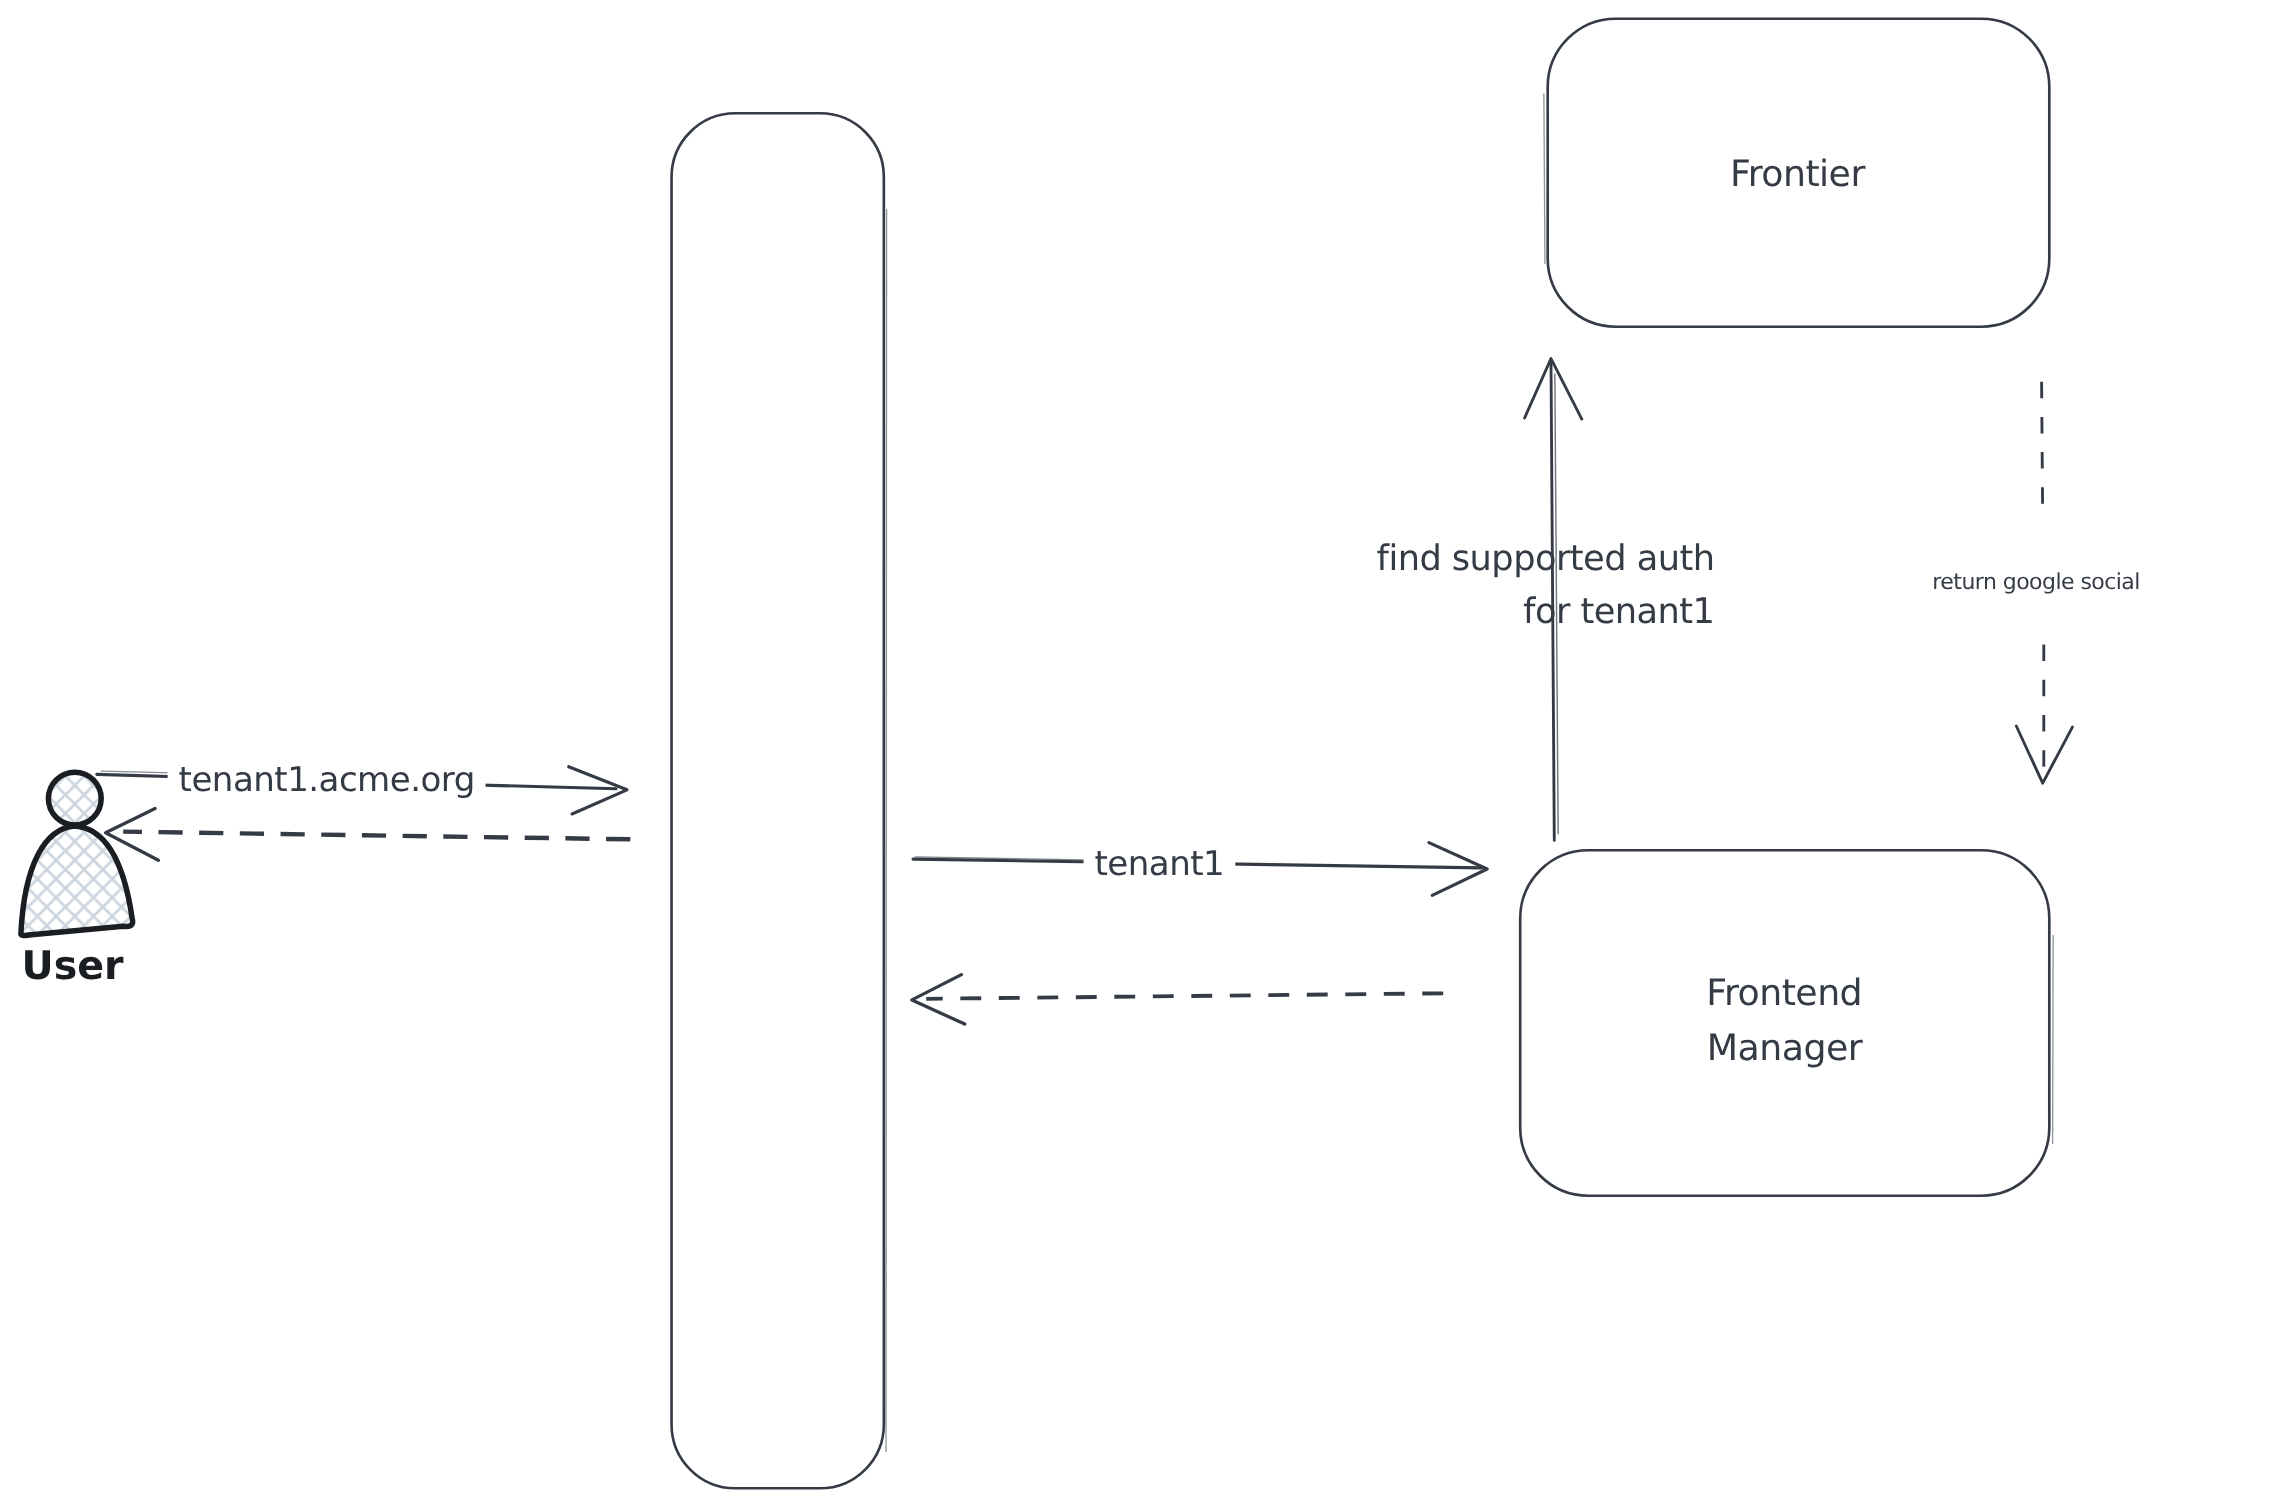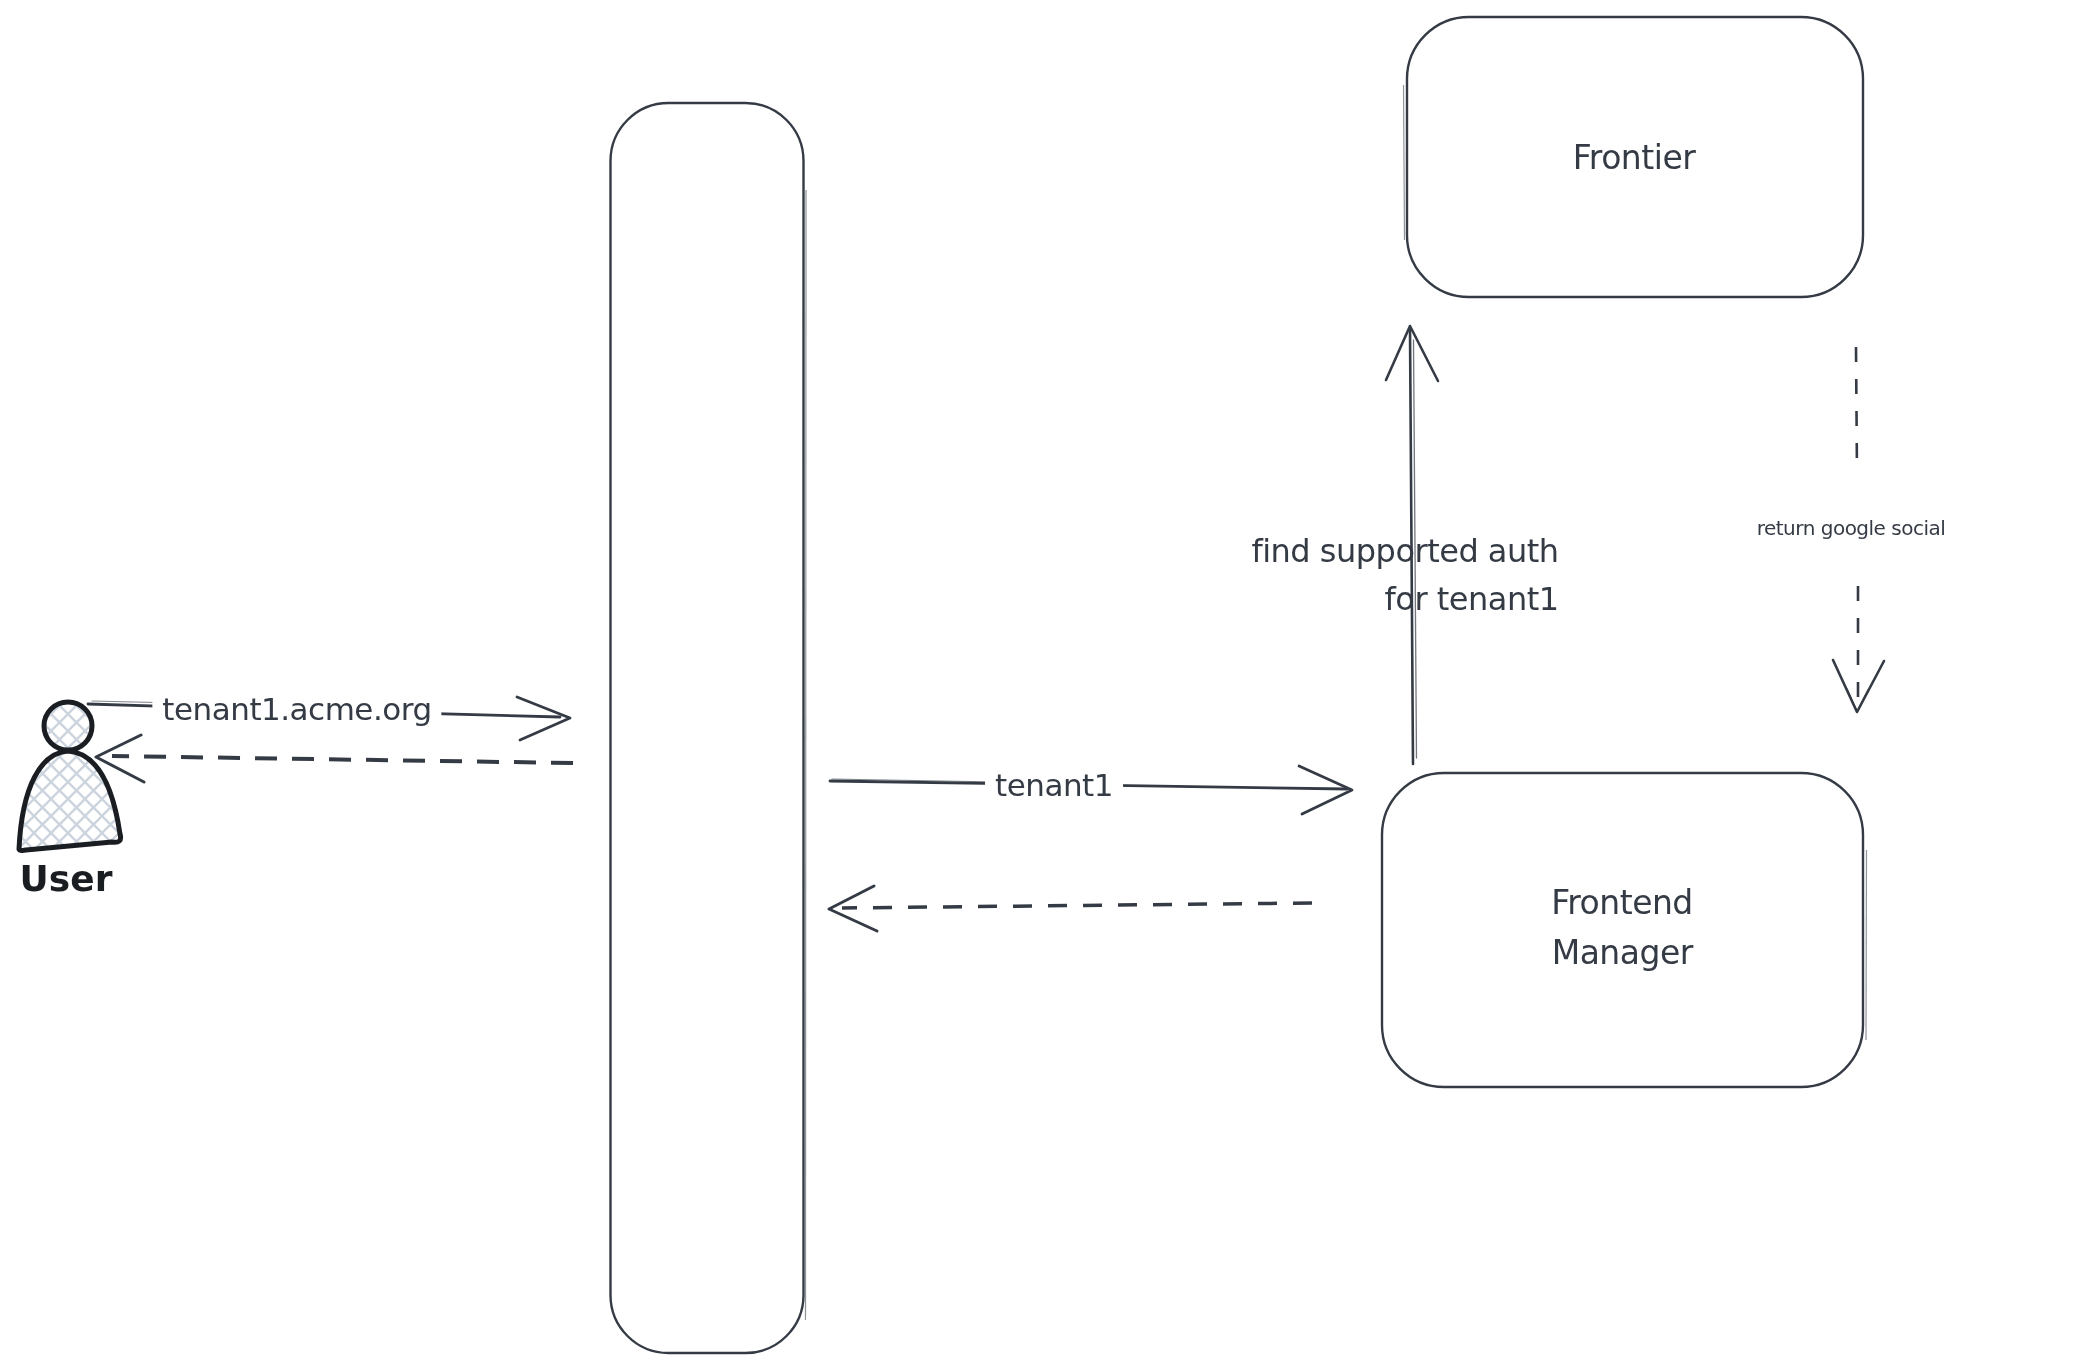--- a/index.html
+++ b/index.html
@@ -129,21 +129,21 @@
     <div>Manager</div>
   </div>
 
   <div class="lbl user-name" style="left:66px; top:879px;">User</div>
 
   <div class="lbl onln" style="left:297px; top:709px;">tenant1.acme.org</div>
 
   <div class="lbl onln" style="left:1054px; top:785px;">tenant1</div>
 
 
-  <div class="lbl" style="left:1405px; top:531px; font-size:32px;margin-top:44px;">
+  <div class="lbl" style="left:1405px; top:531px; font-size:32px;">
     <div>find supported auth</div>
     <div>for tenant1</div>
   </div>
 
   <div class="lbl" style="left:1851px; top:528px; font-size:20px;">
     <div>return google social</div>
   </div>
 
 </div>
 

